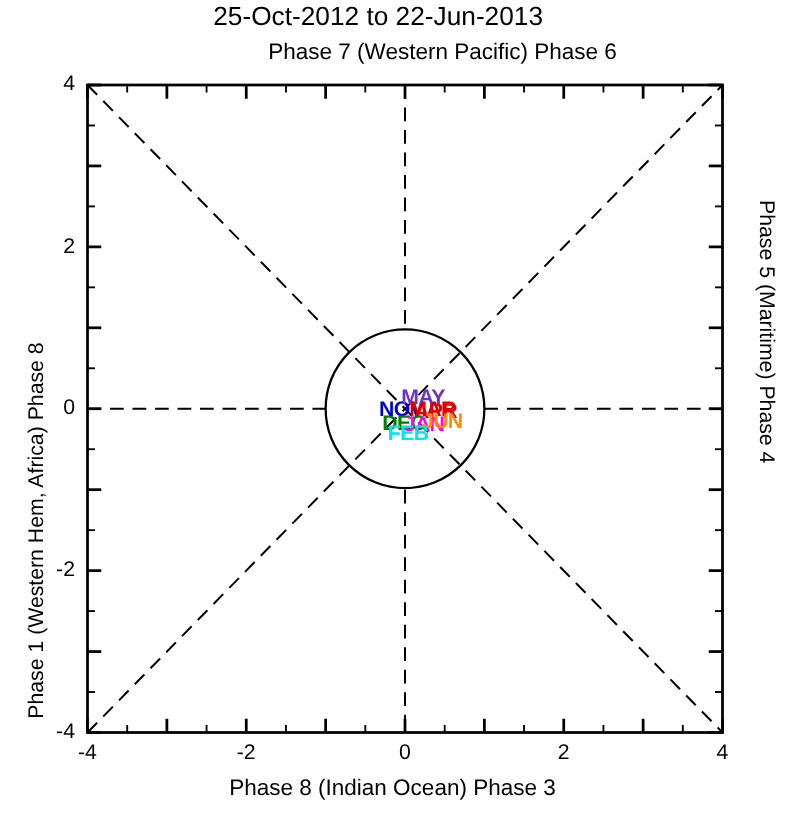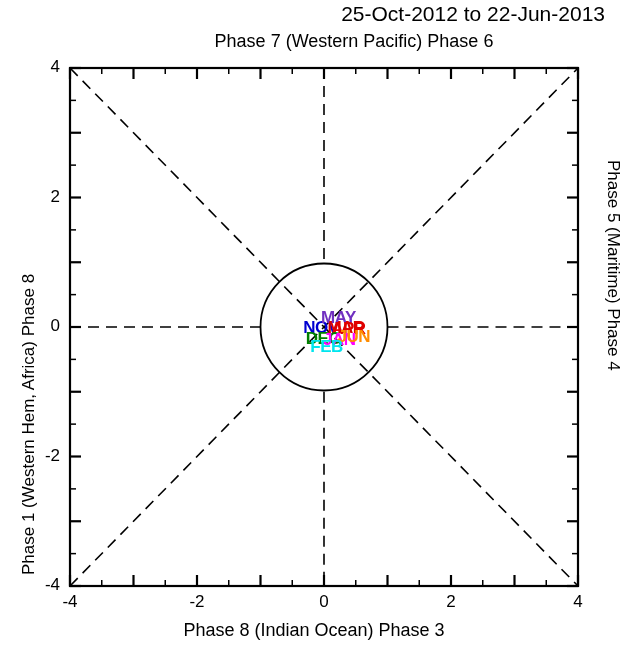--- a/index.html
+++ b/index.html
@@ -1,20 +1,20 @@
 <!DOCTYPE html>
 <html><head>
 <meta charset="utf-8">
 <style>
   html,body{margin:0;padding:0;background:#fff;}
   body{width:628px;height:653px;position:relative;
        font-family:"Liberation Sans",sans-serif;color:#000;overflow:hidden;}
 
   
-  .title-main{position:absolute;left:0;top:2px;width:605px;text-align:right;
+  .title-main{position:absolute;left:0;top:2px;width:605px;text-align:center;
               font-size:21px;letter-spacing:0px;}
   .title-sub{position:absolute;left:0;top:31px;width:628px;text-align:center;
              font-size:18px;margin-left:40px;}
 
   
   .cap-left{position:absolute;font-size:17px;white-space:nowrap;
             transform-origin:0 0;transform:rotate(-90deg);
             left:19px;top:575px;}
   .cap-right{position:absolute;font-size:17px;white-space:nowrap;
              transform-origin:0 0;transform:rotate(90deg);

